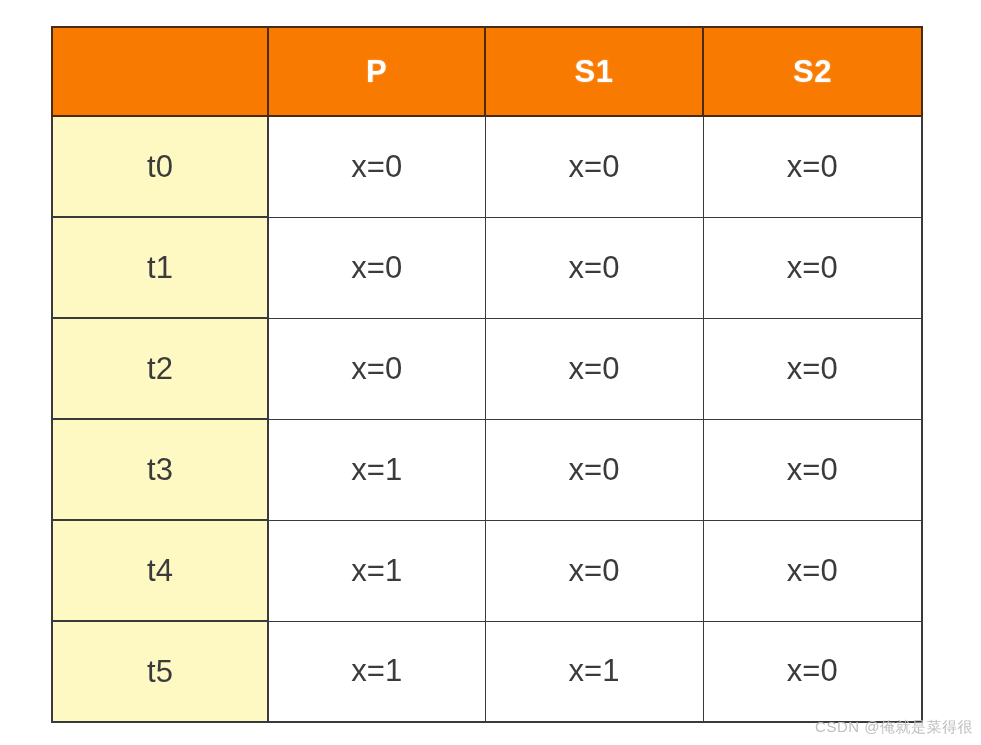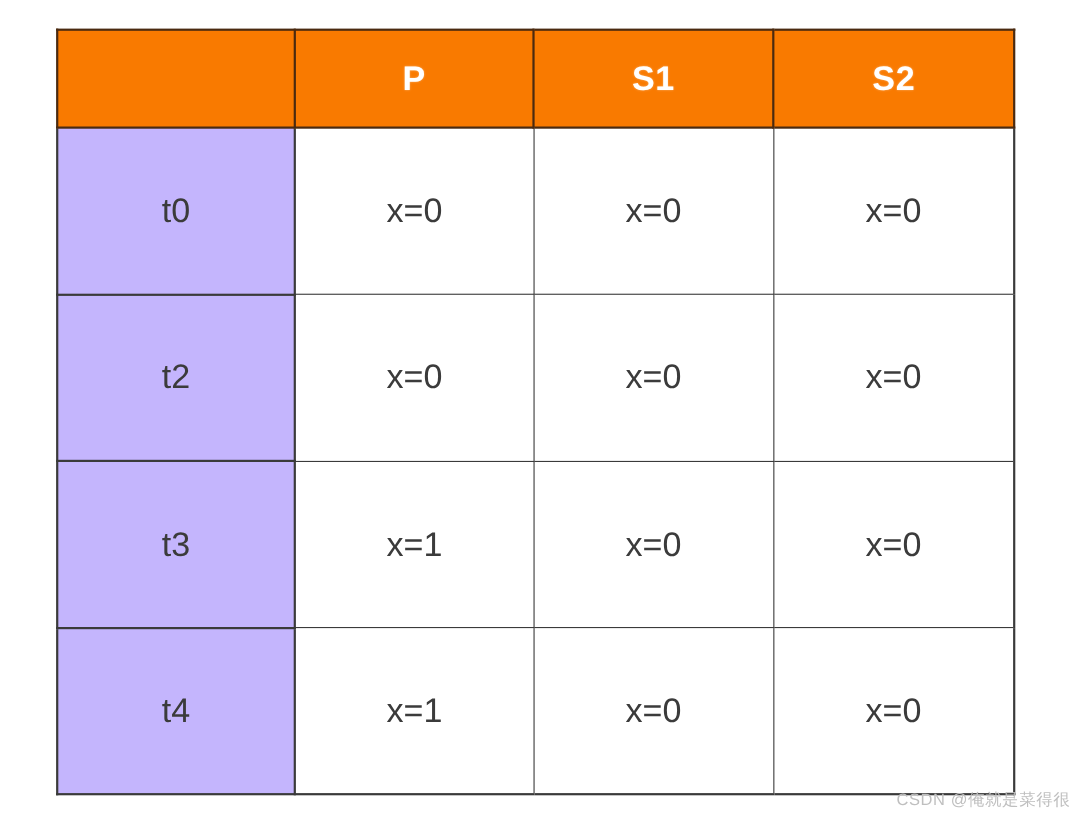--- a/index.html
+++ b/index.html
@@ -54,21 +54,21 @@
     text-shadow: 0 0 2px rgba(255,255,255,0.45);
   }
 
   table.state-table thead th.corner-cell {
     color: transparent;
   }
 
   table.state-table tbody tr { height: 87px; }
 
   table.state-table td.row-label {
-    background: #c4b5fd;
+    background: #fef9c3;
     color: #3b3b3b;
     font-size: 31px;
     font-weight: 400;
   }
 
   table.state-table td.value-cell {
     background: #ffffff;
     color: #3b3b3b;
     font-size: 31px;
     font-weight: 400;
@@ -113,34 +113,46 @@
       </tr>
     </thead>
     <tbody>
       <tr>
         <td class="row-label">t0</td>
         <td class="value-cell">x=0</td>
         <td class="value-cell">x=0</td>
         <td class="value-cell">x=0</td>
       </tr>
       <tr>
+        <td class="row-label">t1</td>
+        <td class="value-cell">x=0</td>
+        <td class="value-cell">x=0</td>
+        <td class="value-cell">x=0</td>
+      </tr>
+      <tr>
         <td class="row-label">t2</td>
         <td class="value-cell">x=0</td>
         <td class="value-cell">x=0</td>
         <td class="value-cell">x=0</td>
       </tr>
       <tr>
         <td class="row-label">t3</td>
         <td class="value-cell">x=1</td>
         <td class="value-cell">x=0</td>
         <td class="value-cell">x=0</td>
       </tr>
       <tr>
         <td class="row-label">t4</td>
         <td class="value-cell">x=1</td>
         <td class="value-cell">x=0</td>
         <td class="value-cell">x=0</td>
       </tr>
+      <tr>
+        <td class="row-label">t5</td>
+        <td class="value-cell">x=1</td>
+        <td class="value-cell">x=1</td>
+        <td class="value-cell">x=0</td>
+      </tr>
     </tbody>
   </table>
 </div>
 
 <div id="watermark">CSDN @俺就是菜得很</div>
 
 </body></html>

